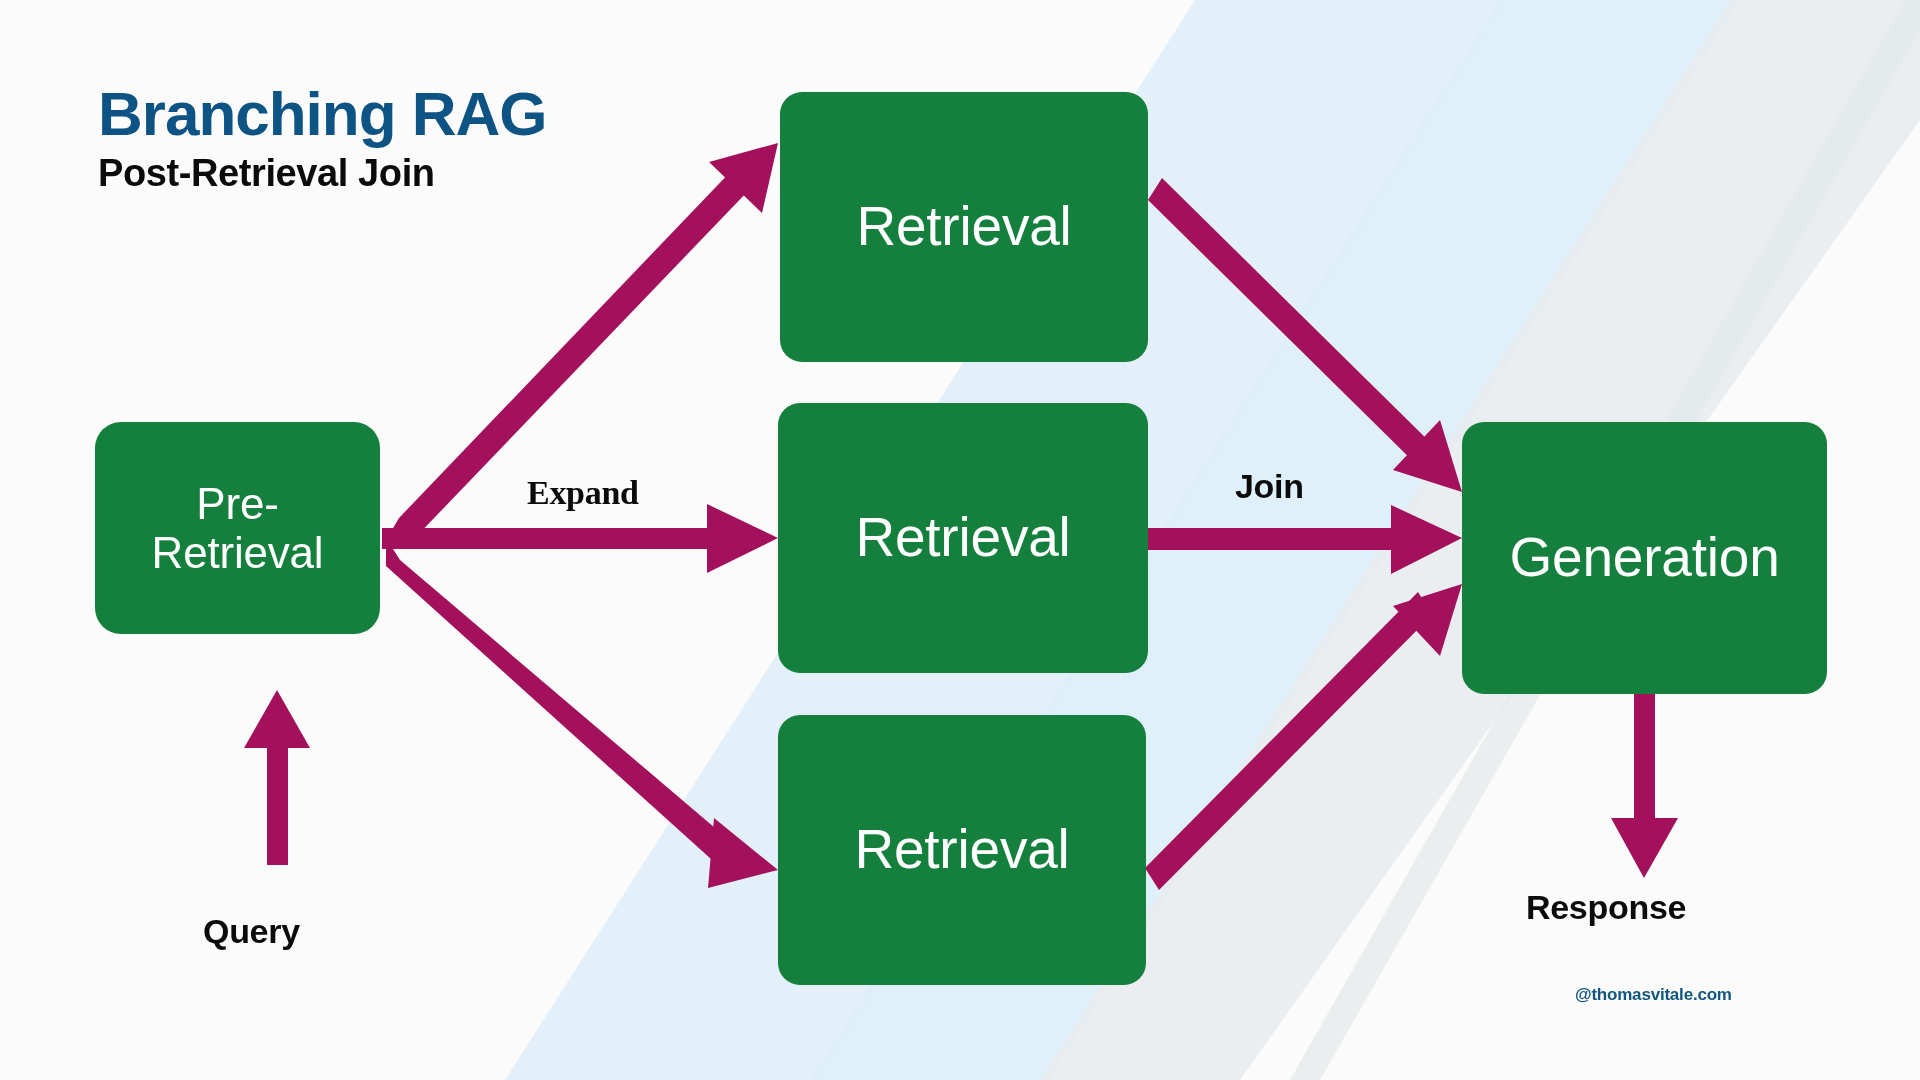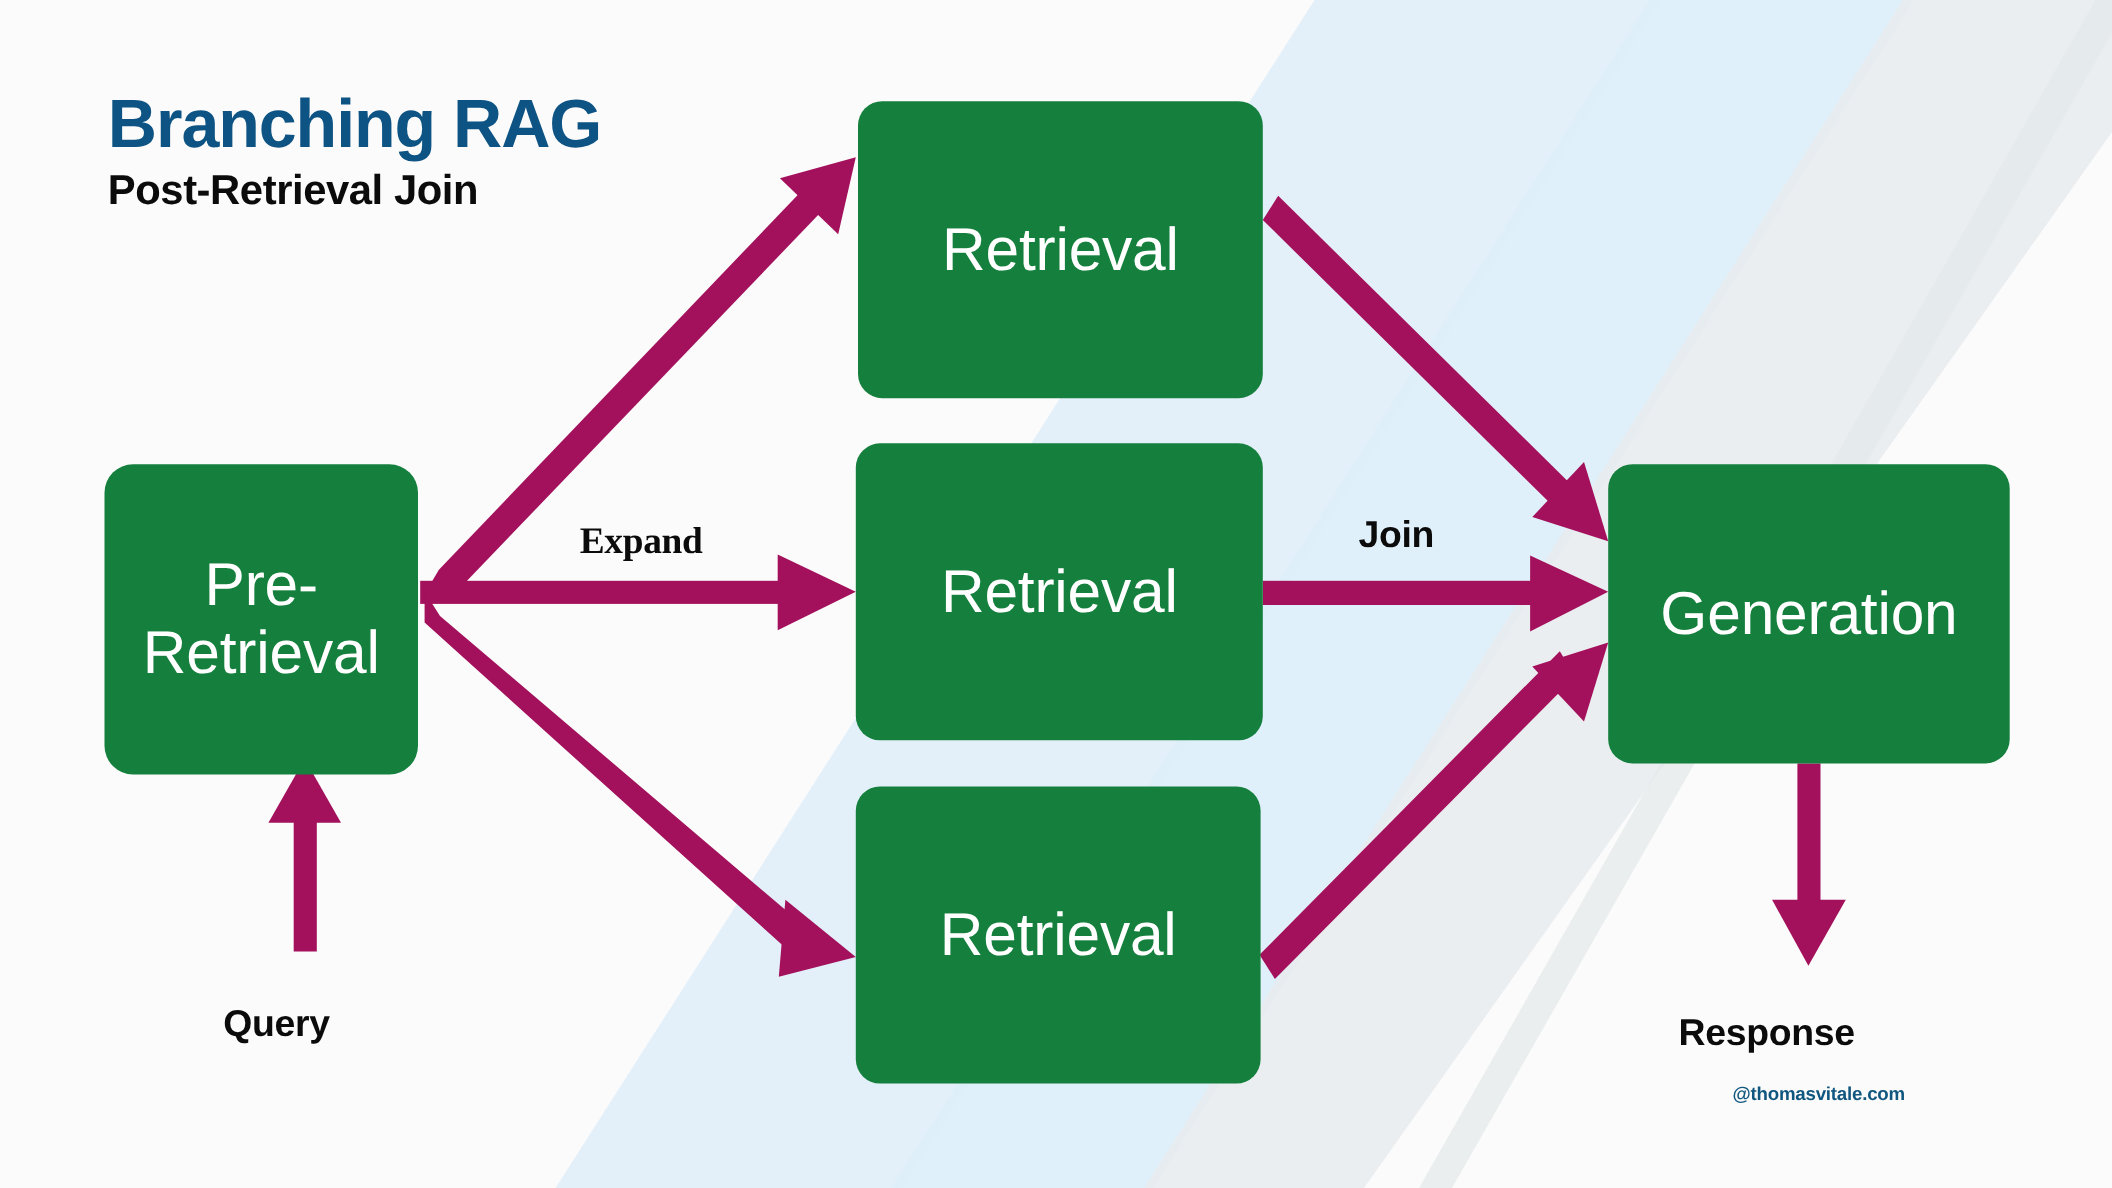--- a/index.html
+++ b/index.html
@@ -35,22 +35,22 @@
     justify-content: center;
     text-align: center;
     color: #ffffff;
     font-weight: 400;
     line-height: 1.12;
     letter-spacing: -0.2px;
   }
   .node-label { display: block; }
 
   #node-pre-retrieval {
-    left: 95px; top: 422px; width: 285px; height: 282px;
-    font-size: 55px;
+    left: 95px; top: 422px; width: 285px; height: 212px;
+    font-size: 44px;
     border-radius: 26px;
   }
   #node-retrieval-top {
     left: 780px; top: 92px; width: 368px; height: 270px;
     font-size: 55px;
   }
   #node-retrieval-mid {
     left: 778px; top: 403px; width: 370px; height: 270px;
     font-size: 55px;
   }
@@ -77,21 +77,21 @@
     color: #0b0b0b;
     letter-spacing: -0.4px;
   }
   .edge-label {
     font-size: 34px; font-weight: bold; color: #0b0b0b;
     letter-spacing: -0.3px;
   }
   #label-expand { left: 527px; top: 474px; font-family: Liberation Serif, serif; }
   #label-join   { left: 1235px; top: 467px; }
   #label-query  { left: 203px; top: 885px; margin-top: 27px; }
-  #label-response { left: 1526px; top: 920px; }
+  #label-response { left: 1526px; top: 888px; }
   #watermark {
     left: 1575px; top: 985px;
     font-size: 17px; font-weight: bold;
     color: #10567f; letter-spacing: -0.2px;
   }
 </style>
 </head>
 <body>
 
 <div id="canvas">

